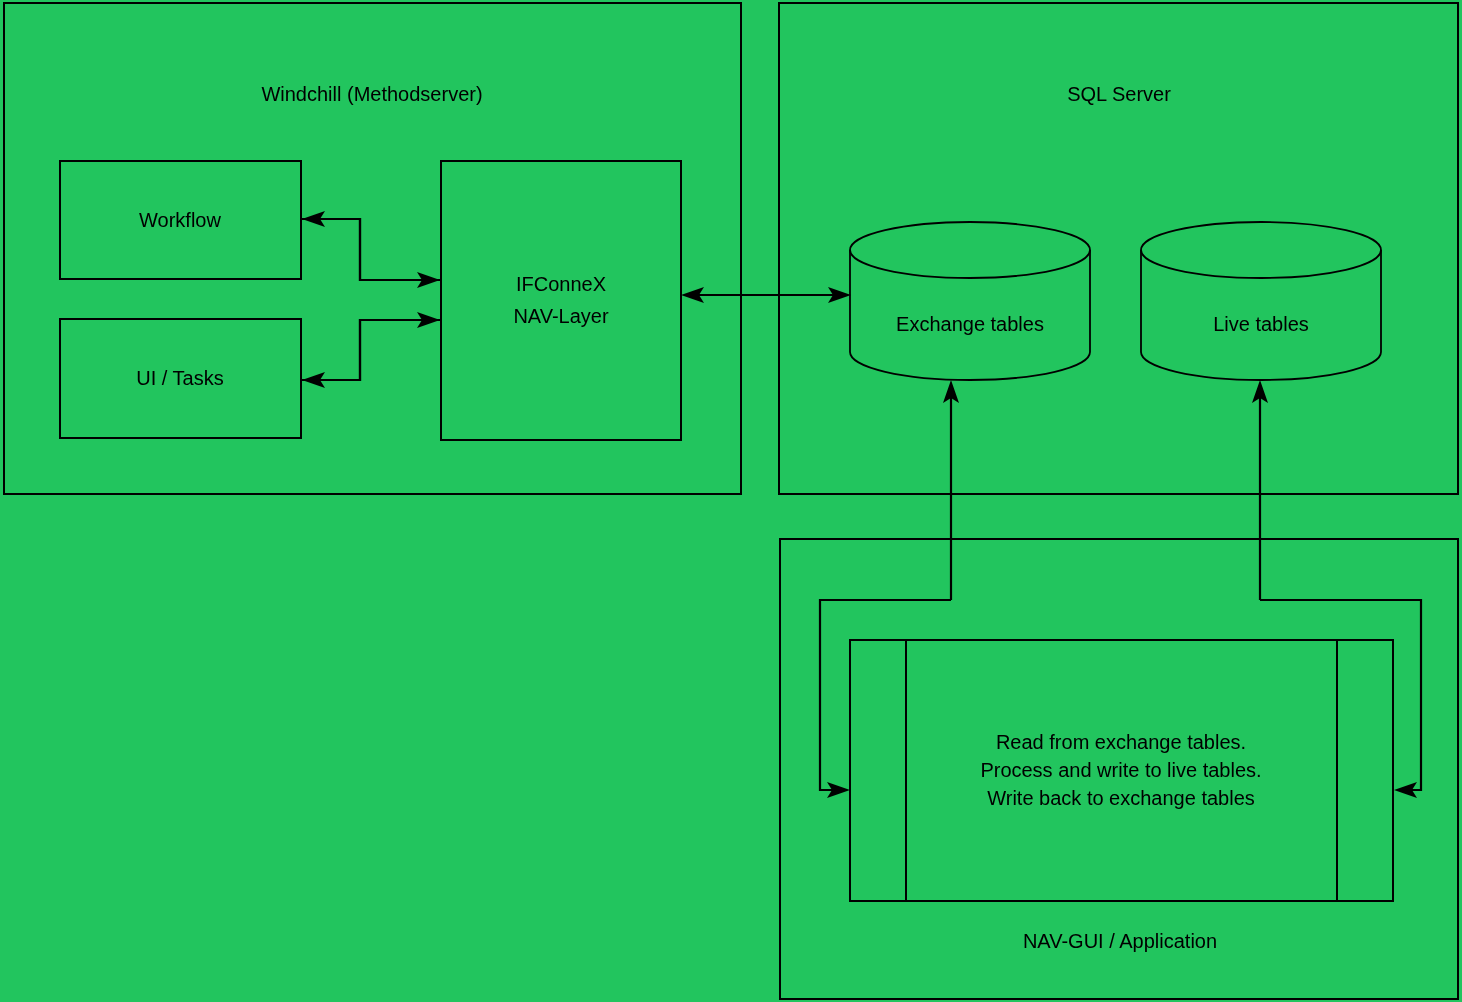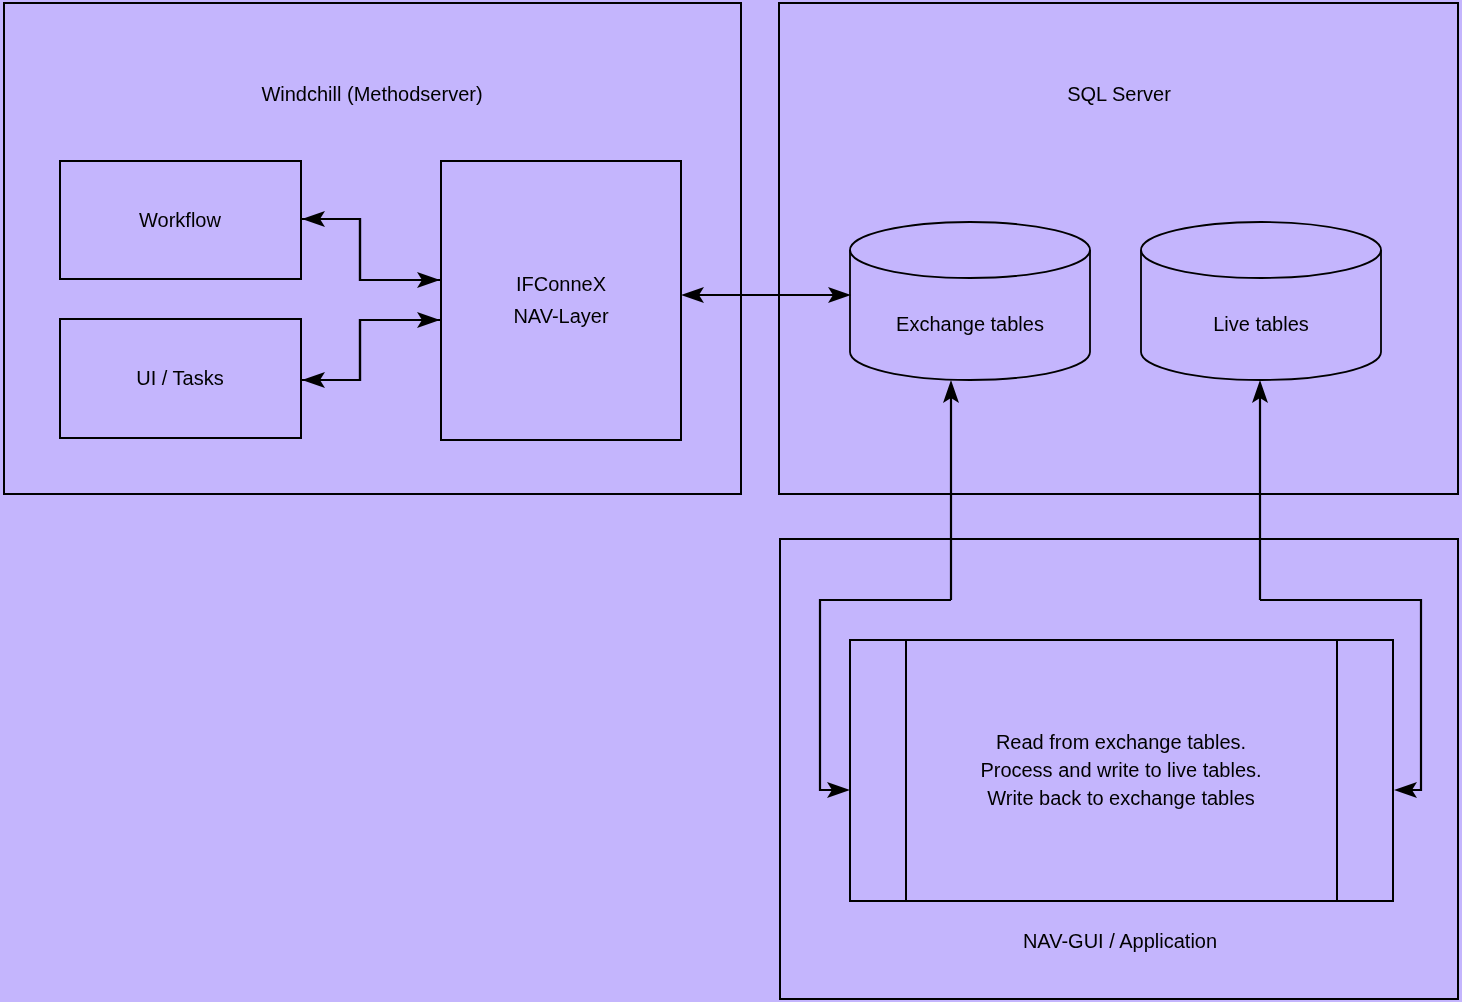--- a/index.html
+++ b/index.html
@@ -4,21 +4,21 @@
 <style>
   html, body {
     margin: 0;
     padding: 0;
     background: #ffffff;
   }
   #diagram-root {
     position: relative;
     width: 1462px;
     height: 1002px;
-    background: #c4b5fd;
+    background: #22c55e;
     font-family: "Liberation Sans", sans-serif;
     overflow: hidden;
   }
   svg#diagram-svg {
     display: block;
     width: 1462px;
     height: 1002px;
   }
   .container-box,
   .node-box,

